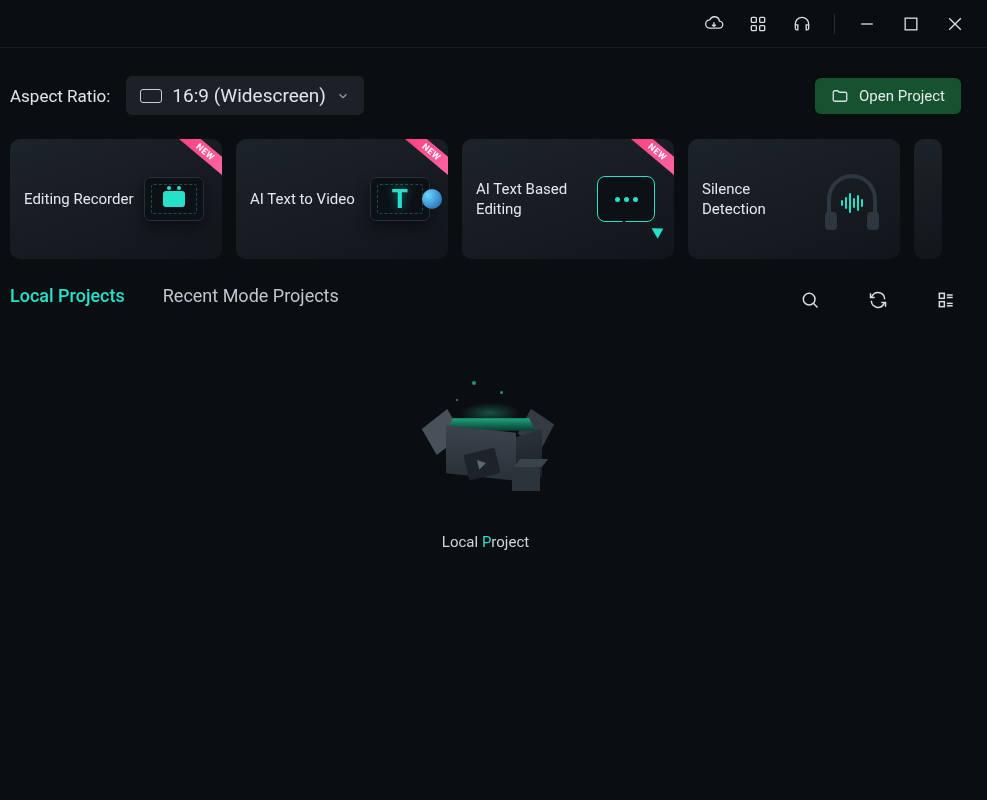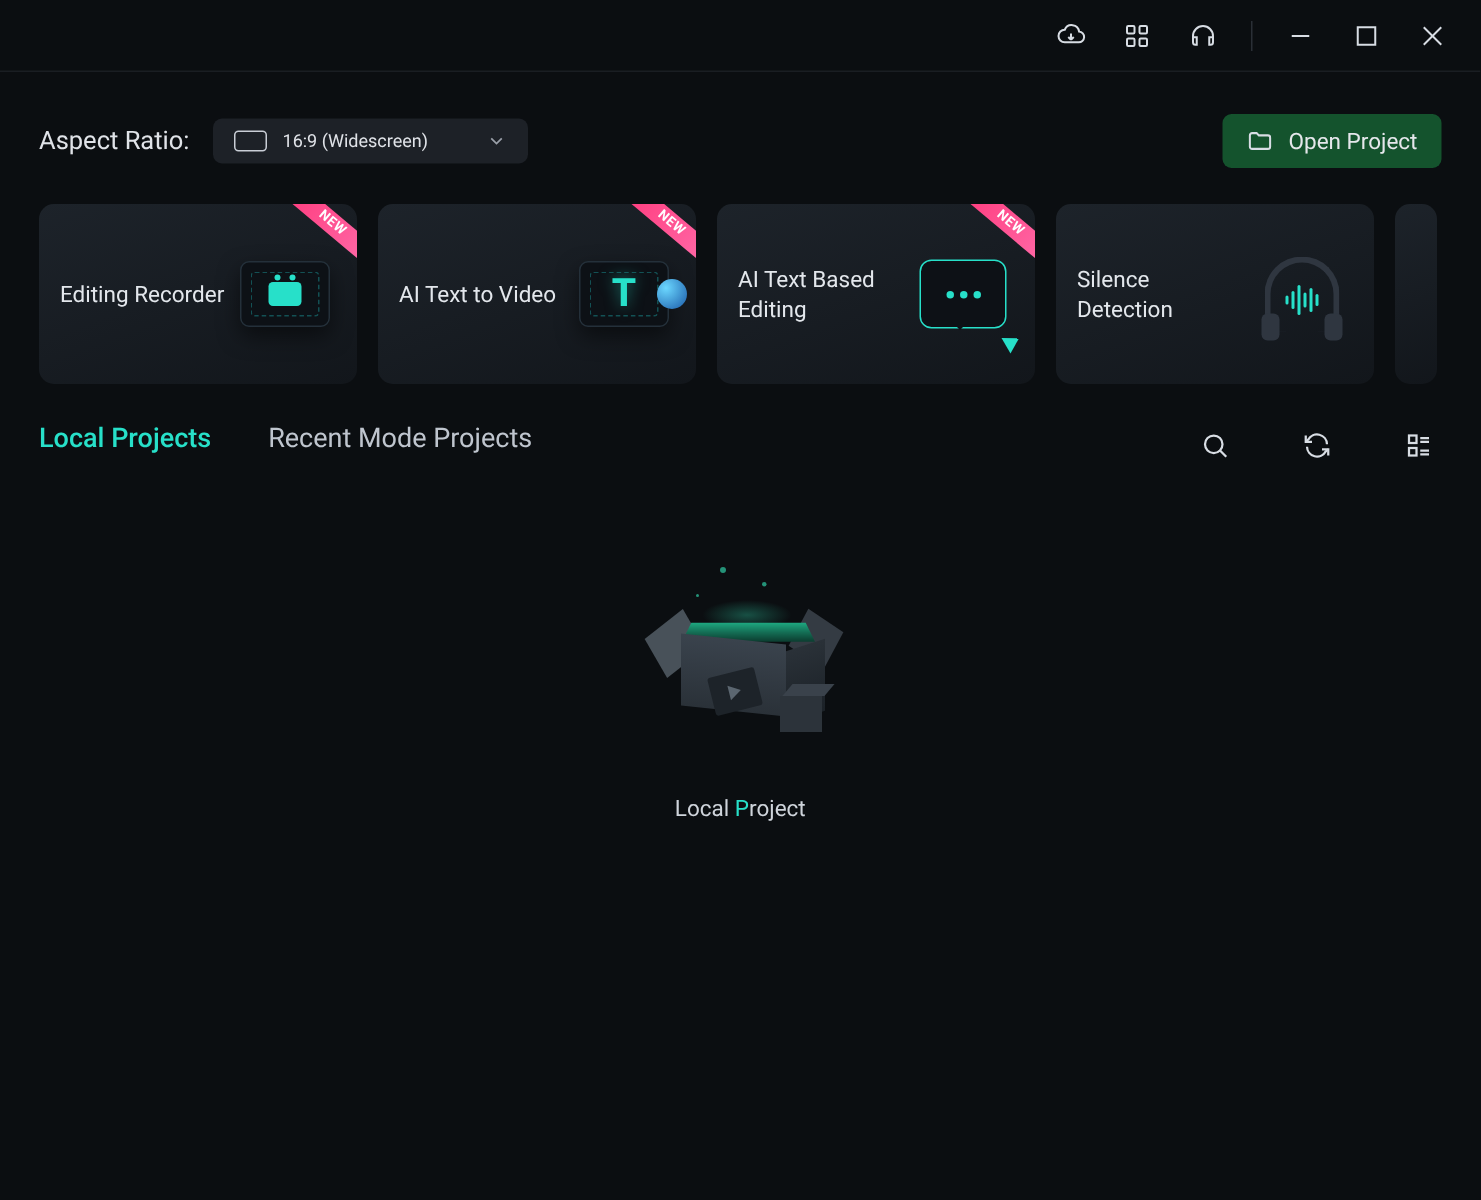--- a/index.html
+++ b/index.html
@@ -5,28 +5,28 @@
   * { box-sizing: border-box; margin: 0; padding: 0; }
   html, body { width: 987px; height: 800px; background: #0b0e11; color: #e5e7eb; font-family: -apple-system, BlinkMacSystemFont, "Segoe UI", Roboto, Arial, sans-serif; overflow: hidden; }
 
   
   .titlebar { height: 48px; display: flex; justify-content: flex-end; align-items: center; gap: 4px; padding: 0 12px; border-bottom: 1px solid #1a1e23; }
   .tb-sep { width: 1px; height: 20px; background: #2a2f36; margin: 0 8px; }
   .tb-btn { width: 40px; height: 40px; display: flex; align-items: center; justify-content: center; color: #d8dde4; cursor: pointer; }
   .tb-btn svg { width: 20px; height: 20px; stroke: currentColor; fill: none; stroke-width: 1.6; }
 
   
-  .content { padding: 28px 26px 0 26px; }
+  .content { padding: 28px 26px 0 10px; }
 
   
   .toprow { display: flex; align-items: center; gap: 16px; margin-bottom: 24px; }
   .ar-label { font-size: 17px; color: #e0e3e8; }
   .ar-select { display: flex; align-items: center; gap: 10px; background: #1d2127; padding: 8px 14px; border-radius: 6px; cursor: pointer; min-width: 210px; }
   .ar-select .ratio-icon { width: 22px; height: 14px; border: 1.5px solid #c9ced6; border-radius: 3px; flex: 0 0 auto; }
-  .ar-select .ar-text { font-size: 12px; color: #e0e3e8; flex: 1; }
+  .ar-select .ar-text { font-size: 19px; color: #e0e3e8; flex: 1; }
   .ar-select .chev { width: 14px; height: 14px; stroke: #9aa0a9; fill: none; stroke-width: 2; }
   .toprow .spacer { flex: 1; }
   .open-btn { display: flex; align-items: center; gap: 10px; background: #14532d; padding: 9px 16px; border-radius: 6px; cursor: pointer; font-size: 15px; }
   .open-btn svg { width: 18px; height: 18px; stroke: #d8dde4; fill: none; stroke-width: 1.8; }
 
   
   .hero { height: 166px; border-radius: 14px; background: linear-gradient(115deg, #42efc7 0%, #3feedb 25%, #34c9e6 55%, #2a9cf0 100%); display: flex; flex-direction: column; align-items: center; justify-content: center; gap: 14px; cursor: pointer; margin-bottom: 20px; }
   .hero .plusbox { width: 34px; height: 34px; border: 2.5px solid #0b1620; border-radius: 8px; display:flex; align-items:center; justify-content:center; }
   .hero .plusbox svg { width: 18px; height: 18px; stroke: #0b1620; stroke-width: 3; fill:none; stroke-linecap: round; }
   .hero .hero-label { font-size: 20px; font-weight: 600; color: #0b1620; }

